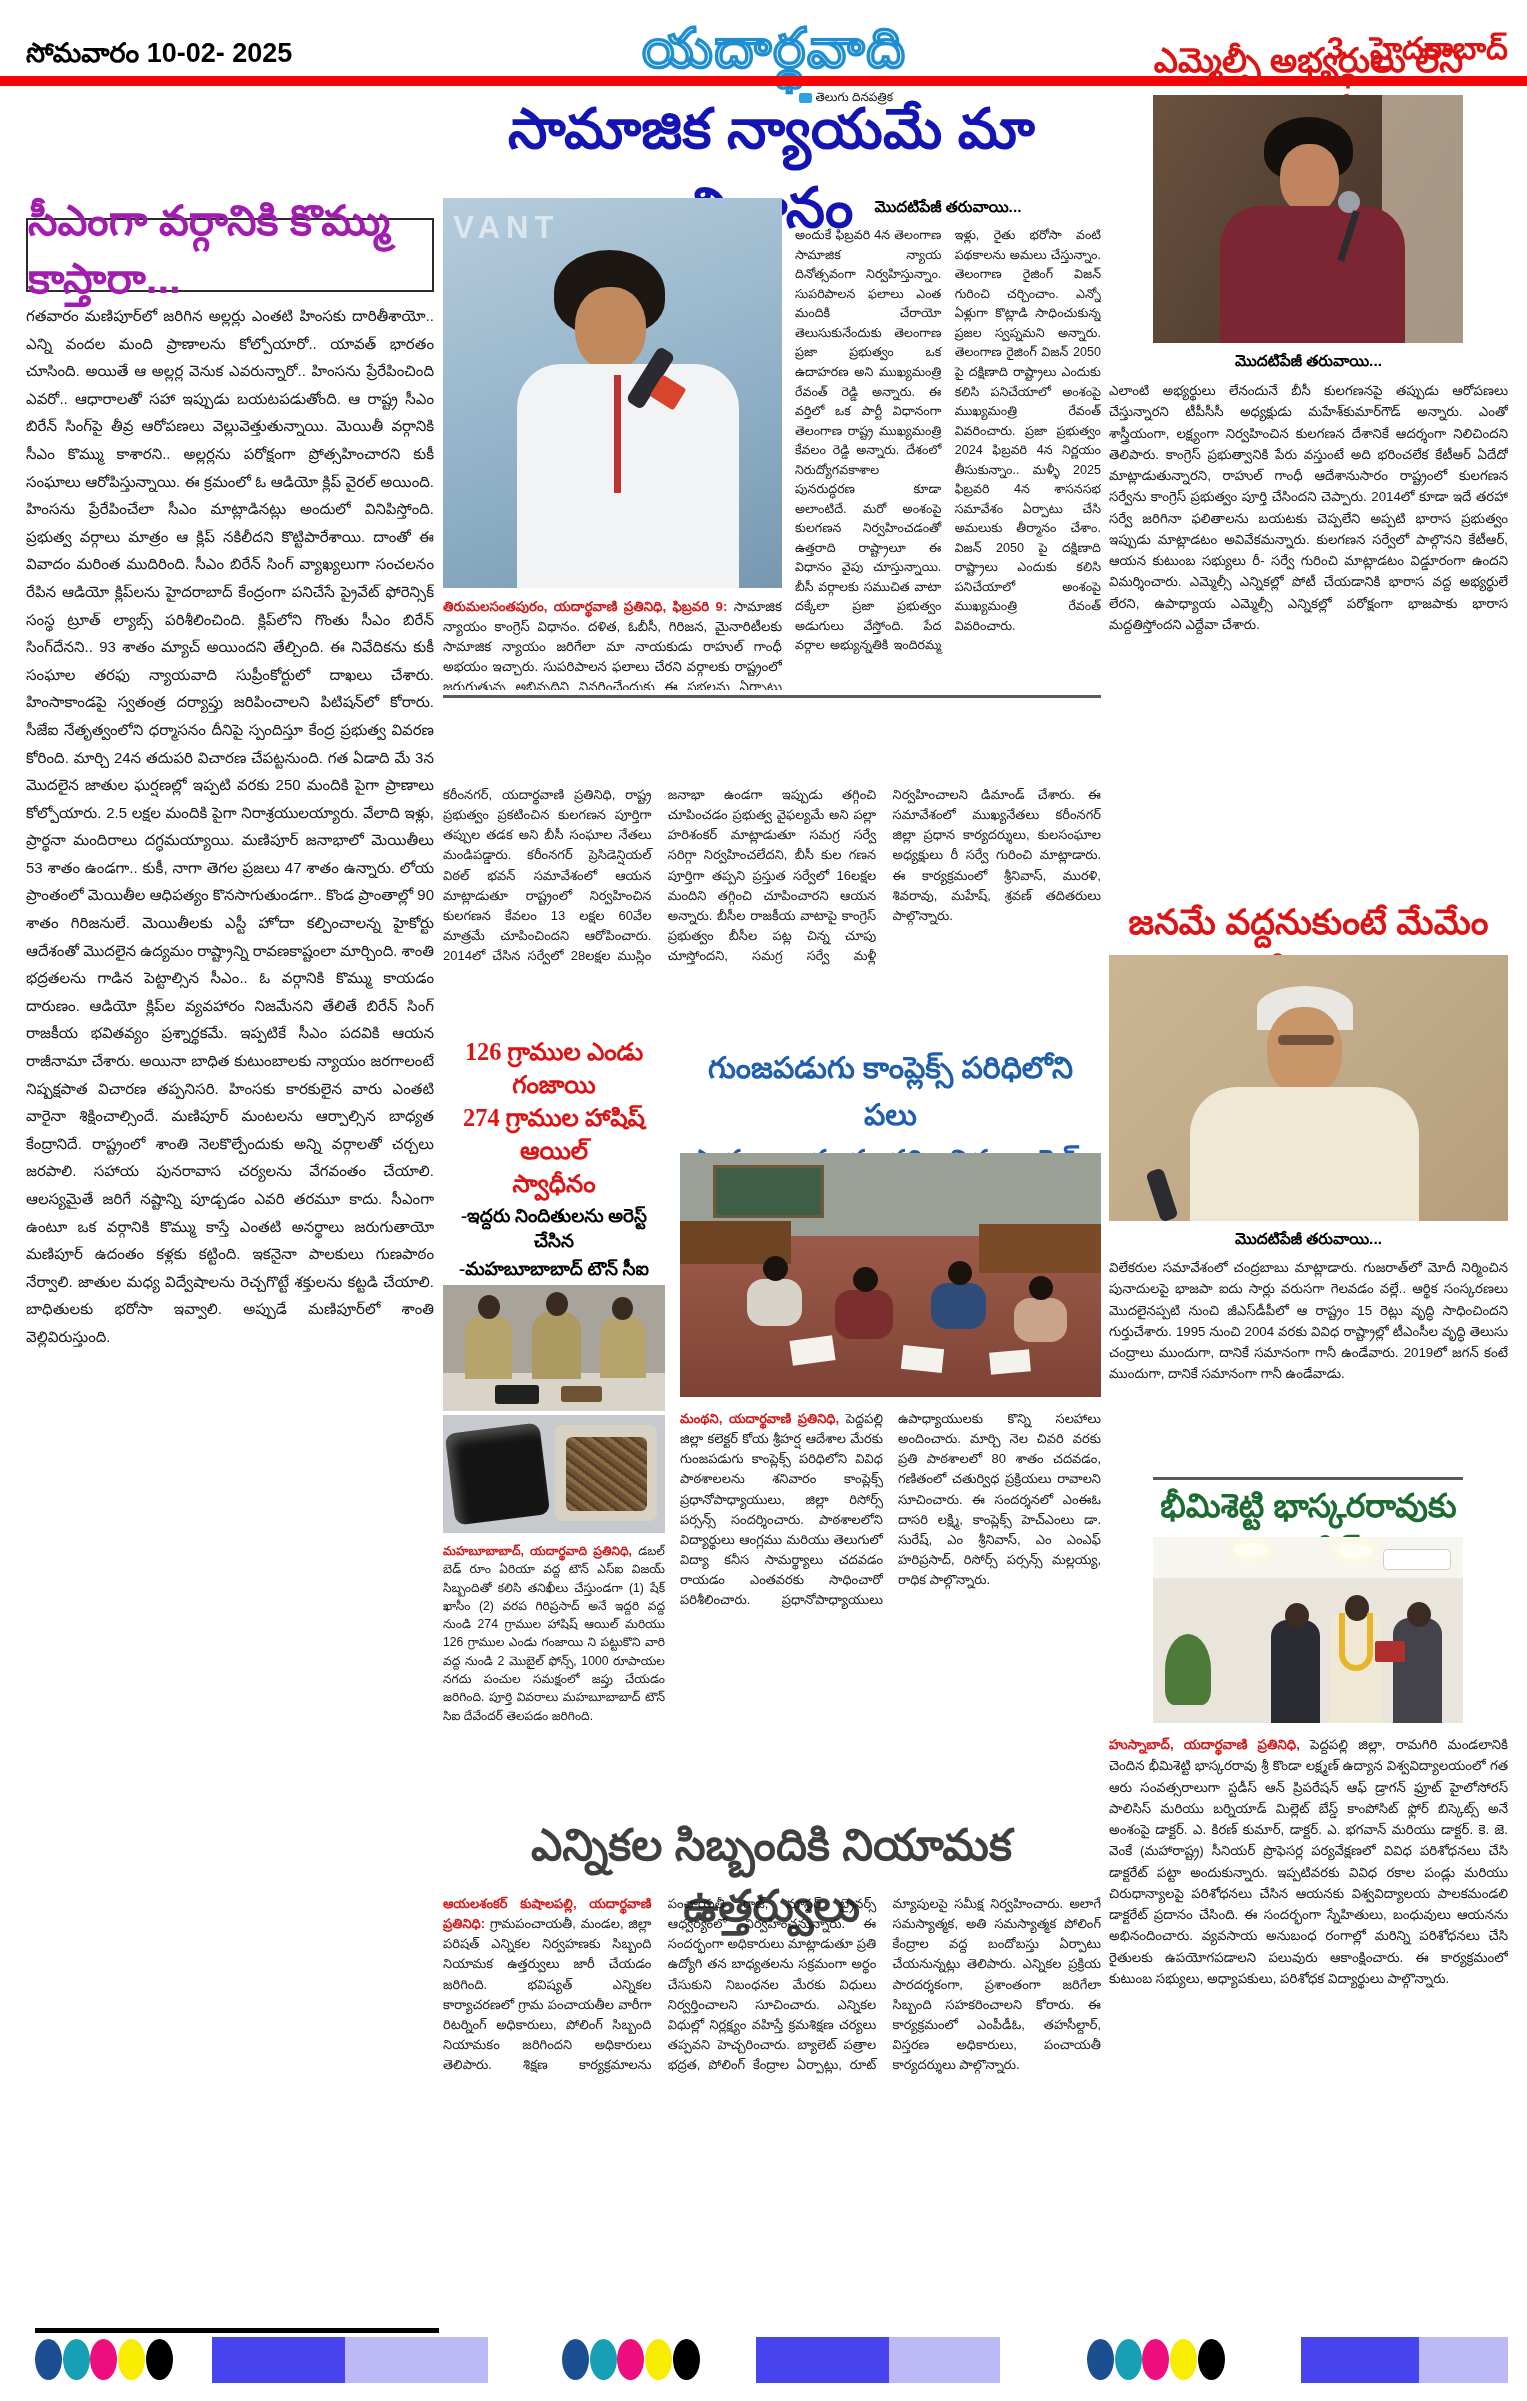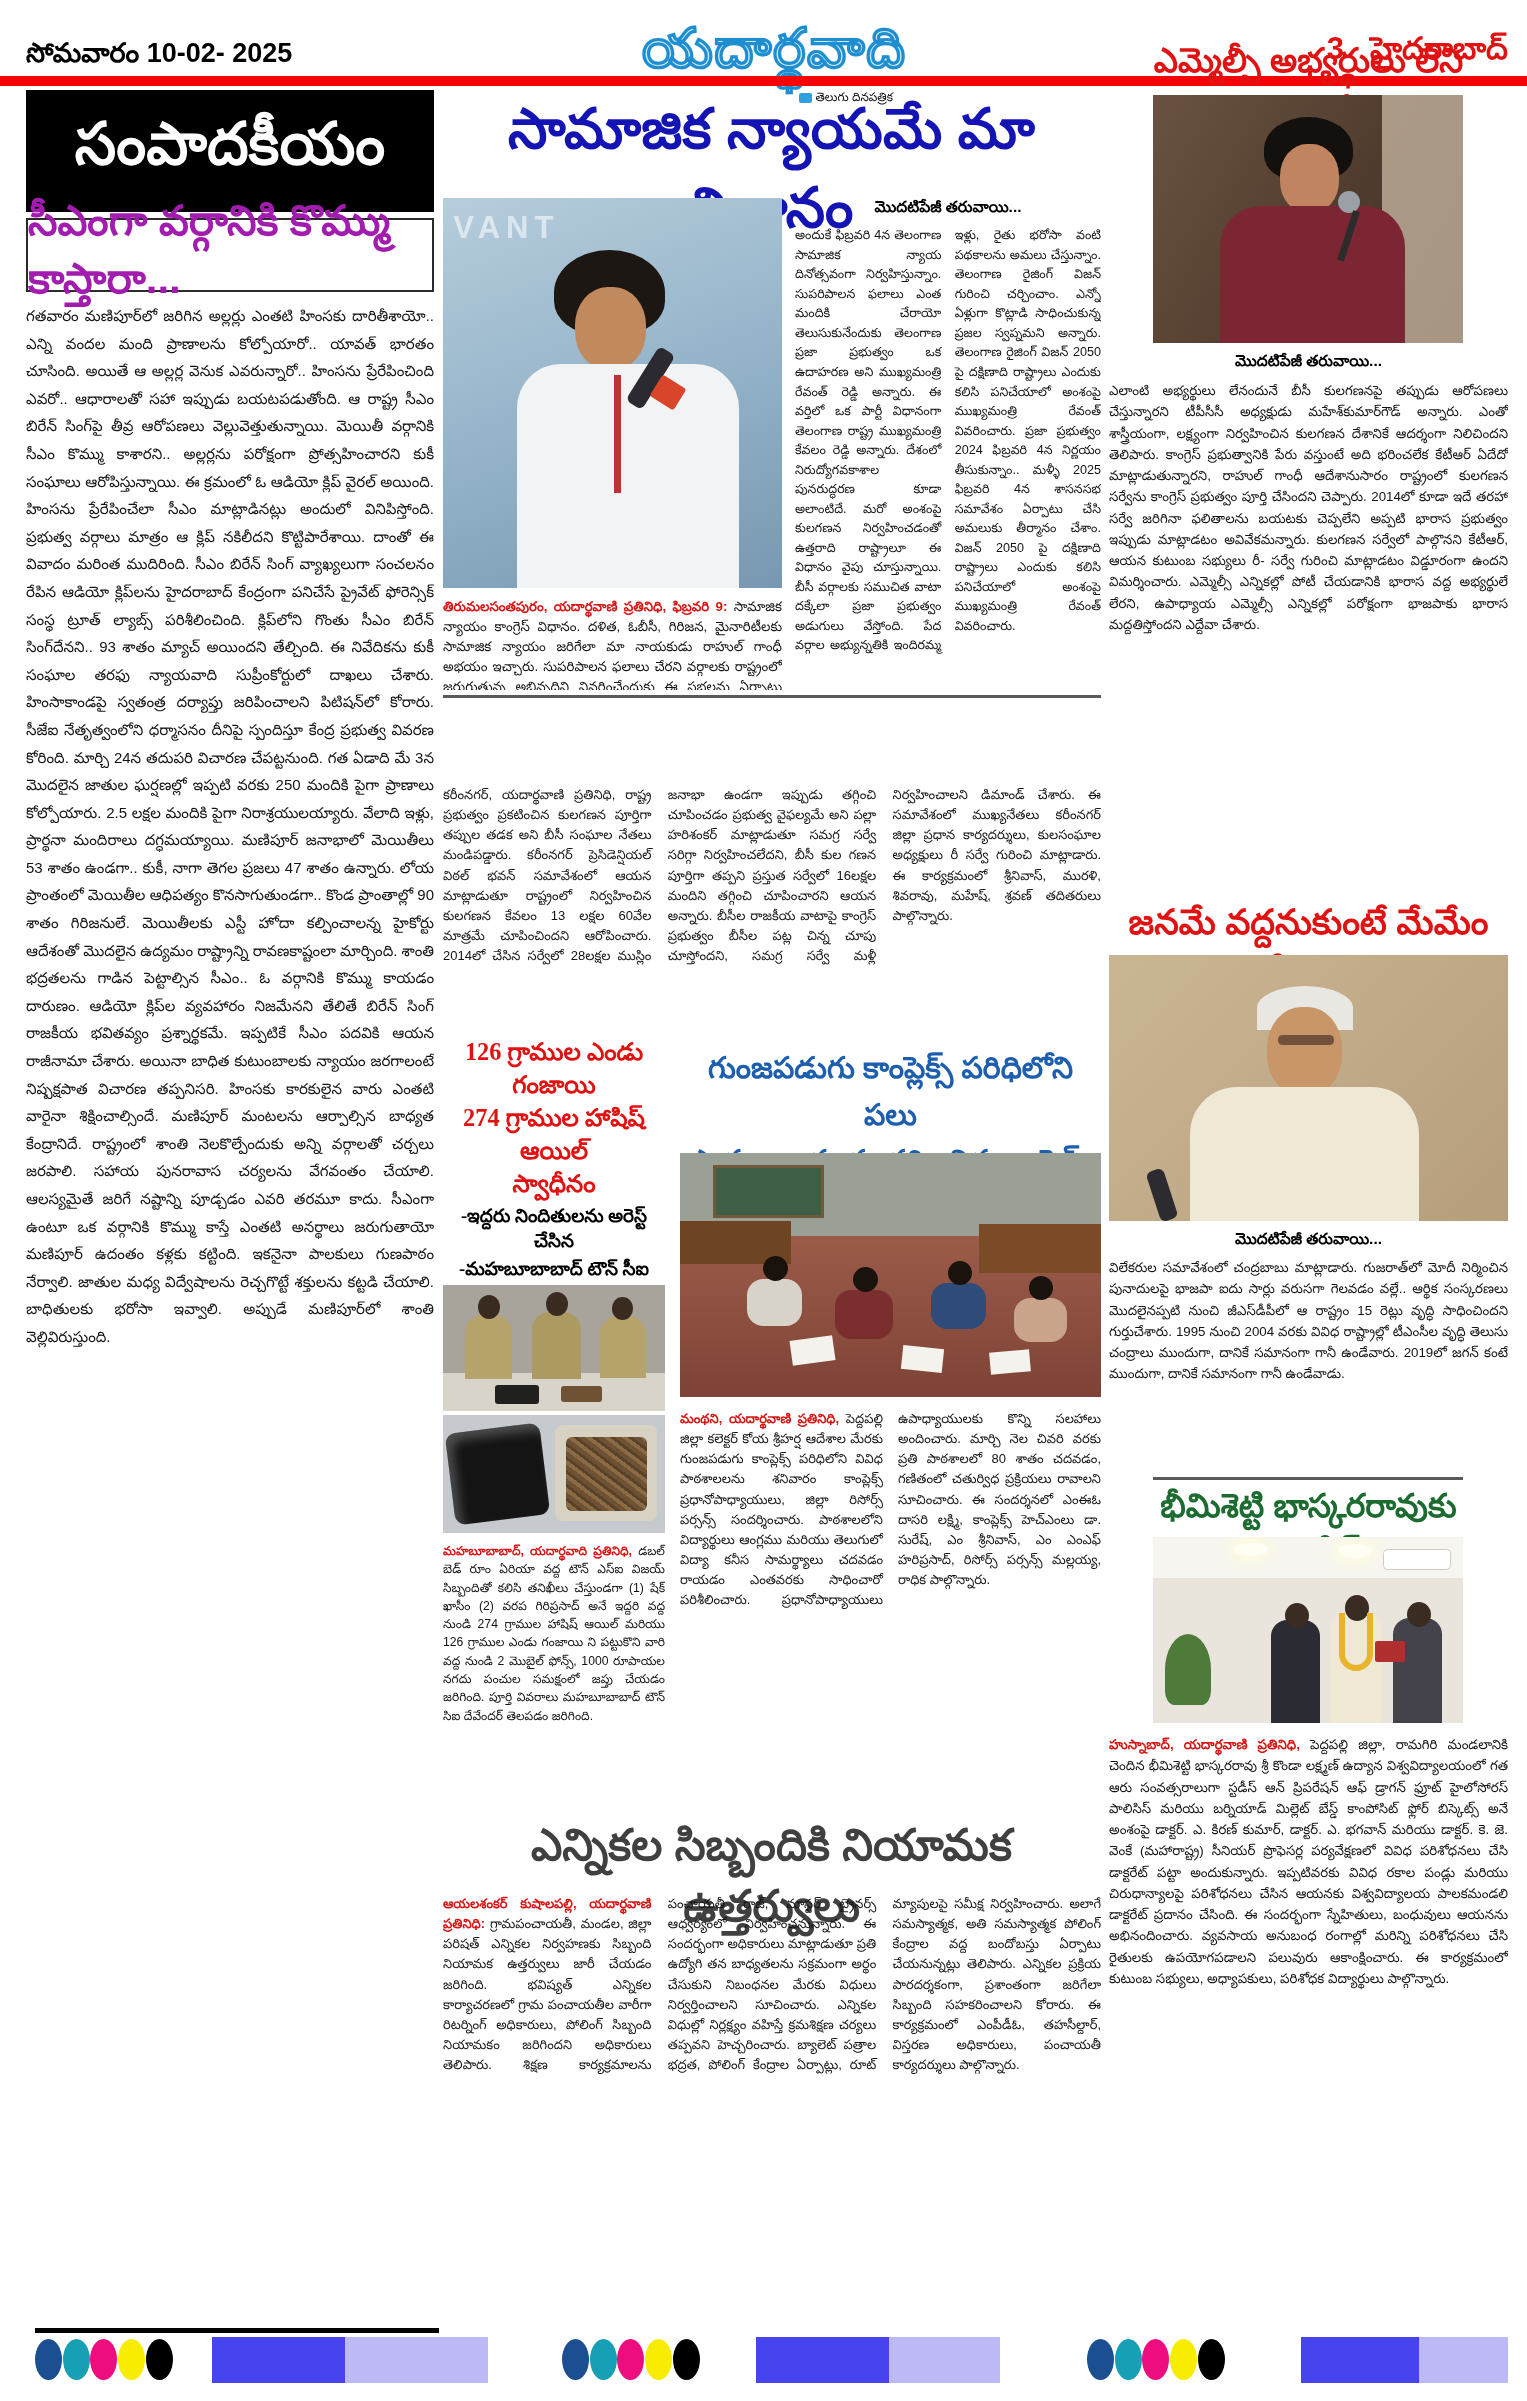--- a/index.html
+++ b/index.html
@@ -87,21 +87,20 @@
   <div class="abs masthead">
     <div class="masthead-main">యదార్థవాది</div>
     <div class="masthead-tag"><span class="tv-icon"></span><span>తెలుగు దినపత్రిక</span></div>
   </div>
   <div class="abs hdr-page">
     <span>3</span>&nbsp;&nbsp;
     <span>హైదరాబాద్</span>
   </div>
   <div class="abs red-rule"></div>
 
-  <div class="abs edit-box">సంపాదకీయం</div>
   <div class="abs edit-head">సీఎంగా వర్గానికి కొమ్ము కాస్తారా...</div>
   <div class="abs edit-body jtext">గతవారం మణిపూర్‌లో జరిగిన అల్లర్లు ఎంతటి హింసకు దారితీశాయో.. ఎన్ని వందల మంది ప్రాణాలను కోల్పోయారో.. యావత్ భారతం చూసింది. అయితే ఆ అల్లర్ల వెనుక ఎవరున్నారో.. హింసను ప్రేరేపించింది ఎవరో.. ఆధారాలతో సహా ఇప్పుడు బయటపడుతోంది. ఆ రాష్ట్ర సీఎం బిరేన్ సింగ్‌పై తీవ్ర ఆరోపణలు వెల్లువెత్తుతున్నాయి. మెయితీ వర్గానికి సీఎం కొమ్ము కాశారని.. అల్లర్లను పరోక్షంగా ప్రోత్సహించారని కుకీ సంఘాలు ఆరోపిస్తున్నాయి. ఈ క్రమంలో ఓ ఆడియో క్లిప్ వైరల్ అయింది. హింసను ప్రేరేపించేలా సీఎం మాట్లాడినట్లు అందులో వినిపిస్తోంది. ప్రభుత్వ వర్గాలు మాత్రం ఆ క్లిప్ నకిలీదని కొట్టిపారేశాయి. దాంతో ఈ వివాదం మరింత ముదిరింది. సీఎం బిరేన్ సింగ్ వ్యాఖ్యలుగా సంచలనం రేపిన ఆడియో క్లిప్‌లను హైదరాబాద్ కేంద్రంగా పనిచేసే ప్రైవేట్ ఫోరెన్సిక్ సంస్థ ట్రూత్ ల్యాబ్స్ పరిశీలించింది. క్లిప్‌లోని గొంతు సీఎం బిరేన్ సింగ్‌దేనని.. 93 శాతం మ్యాచ్ అయిందని తేల్చింది. ఈ నివేదికను కుకీ సంఘాల తరఫు న్యాయవాది సుప్రీంకోర్టులో దాఖలు చేశారు. హింసాకాండపై స్వతంత్ర దర్యాప్తు జరిపించాలని పిటిషన్‌లో కోరారు. సీజేఐ నేతృత్వంలోని ధర్మాసనం దీనిపై స్పందిస్తూ కేంద్ర ప్రభుత్వ వివరణ కోరింది. మార్చి 24న తదుపరి విచారణ చేపట్టనుంది. గత ఏడాది మే 3న మొదలైన జాతుల ఘర్షణల్లో ఇప్పటి వరకు 250 మందికి పైగా ప్రాణాలు కోల్పోయారు. 2.5 లక్షల మందికి పైగా నిరాశ్రయులయ్యారు. వేలాది ఇళ్లు, ప్రార్థనా మందిరాలు దగ్ధమయ్యాయి. మణిపూర్ జనాభాలో మెయితీలు 53 శాతం ఉండగా.. కుకీ, నాగా తెగల ప్రజలు 47 శాతం ఉన్నారు. లోయ ప్రాంతంలో మెయితీల ఆధిపత్యం కొనసాగుతుండగా.. కొండ ప్రాంతాల్లో 90 శాతం గిరిజనులే. మెయితీలకు ఎస్టీ హోదా కల్పించాలన్న హైకోర్టు ఆదేశంతో మొదలైన ఉద్యమం రాష్ట్రాన్ని రావణకాష్టంలా మార్చింది. శాంతి భద్రతలను గాడిన పెట్టాల్సిన సీఎం.. ఓ వర్గానికి కొమ్ము కాయడం దారుణం. ఆడియో క్లిప్‌ల వ్యవహారం నిజమేనని తేలితే బిరేన్ సింగ్ రాజకీయ భవితవ్యం ప్రశ్నార్థకమే. ఇప్పటికే సీఎం పదవికి ఆయన రాజీనామా చేశారు. అయినా బాధిత కుటుంబాలకు న్యాయం జరగాలంటే నిష్పక్షపాత విచారణ తప్పనిసరి. హింసకు కారకులైన వారు ఎంతటి వారైనా శిక్షించాల్సిందే. మణిపూర్ మంటలను ఆర్పాల్సిన బాధ్యత కేంద్రానిదే. రాష్ట్రంలో శాంతి నెలకొల్పేందుకు అన్ని వర్గాలతో చర్చలు జరపాలి. సహాయ పునరావాస చర్యలను వేగవంతం చేయాలి. ఆలస్యమైతే జరిగే నష్టాన్ని పూడ్చడం ఎవరి తరమూ కాదు. సీఎంగా ఉంటూ ఒక వర్గానికి కొమ్ము కాస్తే ఎంతటి అనర్థాలు జరుగుతాయో మణిపూర్ ఉదంతం కళ్లకు కట్టింది. ఇకనైనా పాలకులు గుణపాఠం నేర్వాలి. జాతుల మధ్య విద్వేషాలను రెచ్చగొట్టే శక్తులను కట్టడి చేయాలి. బాధితులకు భరోసా ఇవ్వాలి. అప్పుడే మణిపూర్‌లో శాంతి వెల్లివిరుస్తుంది.</div>
 
   <div class="abs lead-head center">సామాజిక న్యాయమే మా విధానం</div>
   <div class="photo photo-revanth">
     <div class="watermark">VANT</div>
     <div class="pp" style="left:111px;top:52px;width:111px;height:85px;background:#1d1713;border-radius:50% 50% 40% 40%;"></div>
     <div class="pp" style="left:132px;top:89px;width:71px;height:83px;background:#c08a5e;border-radius:46%;"></div>
     <div class="pp" style="left:74px;top:166px;width:222px;height:224px;background:#f2f3f4;border-radius:44px 44px 0 0;"></div>
     <div class="pp" style="left:171px;top:177px;width:7.4px;height:118px;background:#b33;"></div>

